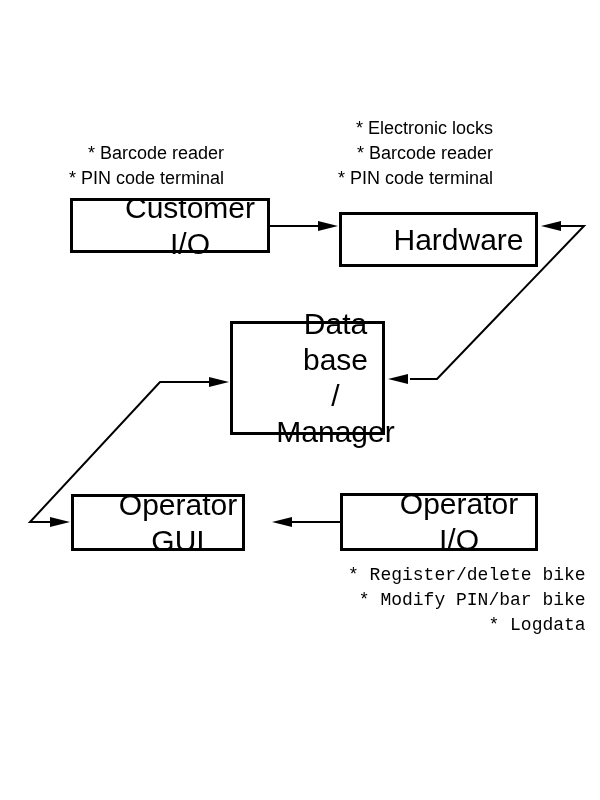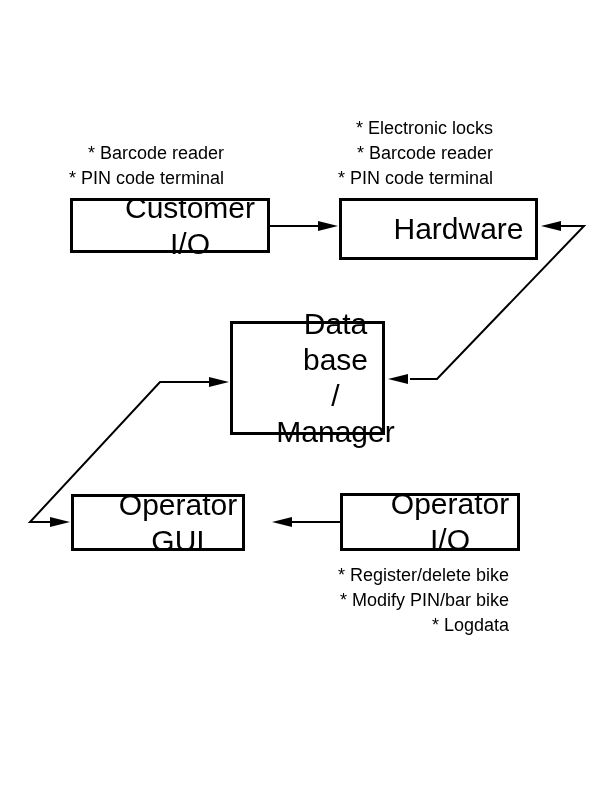--- a/index.html
+++ b/index.html
@@ -68,41 +68,41 @@
     <div>* Barcode reader</div>
     <div>* PIN code terminal</div>
   </div>
 
   <div class="annot" style="left:338px; top:116px;">
     <div>* Electronic locks</div>
     <div>* Barcode reader</div>
     <div>* PIN code terminal</div>
   </div>
 
-  <div class="annot" style="left:338px; top:563px;">
+  <div class="annot" style="left:348px; top:563px;font-family:Liberation Mono, monospace;">
     <div>* Register/delete bike</div>
     <div>* Modify PIN/bar bike</div>
     <div>* Logdata</div>
   </div>
 
   <div class="node" style="left:70px; top:198px; width:200px; height:55px;">
     <span class="node-label">Customer I/O</span>
   </div>
 
-  <div class="node" style="left:339px; top:198px; width:199px; height:62px;">
+  <div class="node" style="left:339px; top:212px; width:199px; height:55px;">
     <span class="node-label">Hardware</span>
   </div>
 
   <div class="node" style="left:230px; top:321px; width:155px; height:114px;padding-left:16px;">
     <span class="node-label">Data base
 /
 Manager</span>
   </div>
 
   <div class="node" style="left:71px; top:494px; width:174px; height:57px;">
     <span class="node-label">Operator GUI</span>
   </div>
 
-  <div class="node" style="left:340px; top:493px; width:180px; height:58px;">
+  <div class="node" style="left:340px; top:493px; width:198px; height:58px;">
     <span class="node-label">Operator I/O</span>
   </div>
 
 </div>
 
 </body></html>

